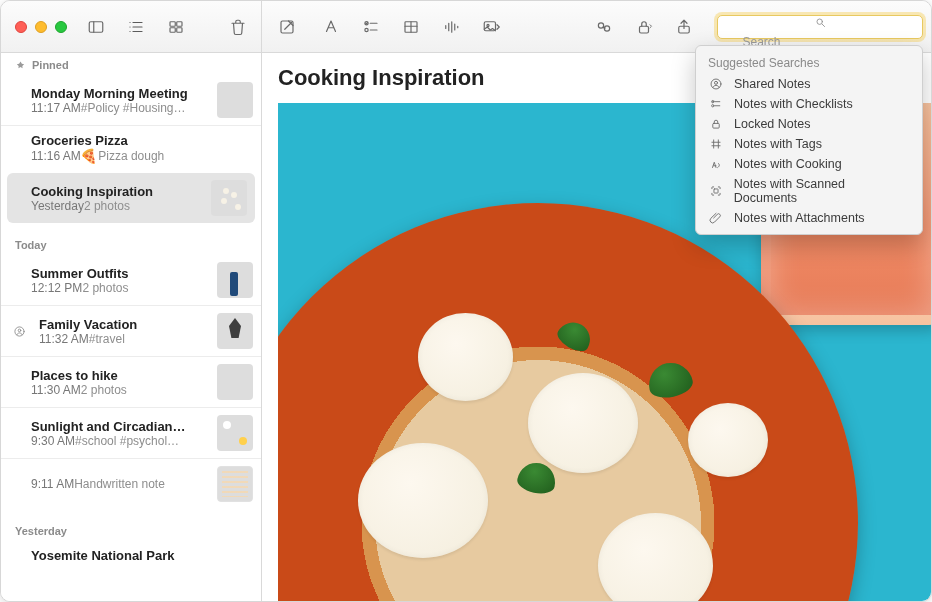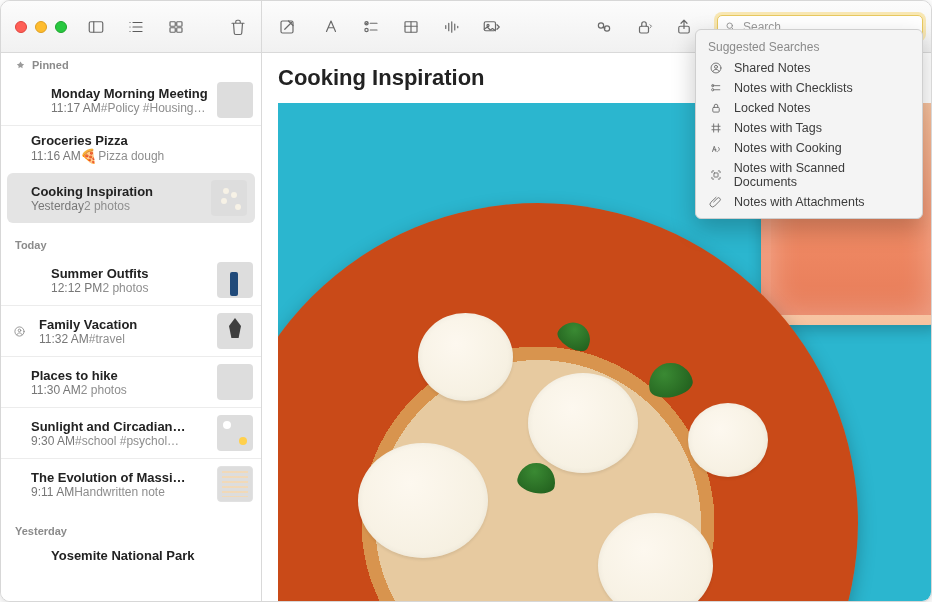--- a/index.html
+++ b/index.html
@@ -71,20 +71,21 @@
     width: 206px;
     height: 24px;
     border: 1px solid #e8c960;
     background: #fff;
     border-radius: 5px;
     box-shadow: 0 0 0 3px rgba(247, 209, 93, .45);
     display: flex;
     align-items: center;
     padding: 0 6px;
     gap: 6px;
+    flex-direction: column;
   }
   .search-field input {
     border: none; outline: none; flex: 1;
     font-size: 12px; color: #333; background: transparent;
   }
   .search-field input::placeholder { color: #9b9b9b; }
   .search-icon { color: #8f8f8f; display:flex; }
 
   
   .body {
@@ -112,21 +113,21 @@
   }
   .pin-icon { color: #8b8b8b; display:flex; }
 
   .note-row {
     display: flex;
     align-items: center;
     padding: 7px 8px 7px 30px;
     gap: 8px;
     border-top: 1px solid #ececec;
   }
-  .note-row.first { border-top: none; margin-left: 20px; }
+  .note-row.first { border-top: none; }
   .note-row .txt { flex: 1; min-width: 0; }
   .note-title {
     font-size: 13px;
     font-weight: 600;
     color: #222;
     white-space: nowrap; overflow: hidden; text-overflow: ellipsis;
   }
   .note-meta {
     font-size: 12px;
     color: #8e8e8e;
@@ -238,21 +239,21 @@
   .rosemary::before,.rosemary::after {
     content:""; position:absolute; width:56px; height:56px; left:-24px; top:-6px;
     background: repeating-linear-gradient(60deg,#2d5526 0 3px, transparent 3px 8px);
     border-radius:50%; opacity:.85;
   }
   .rosemary::after { top:32px; }
 
   
   .suggestions {
     position: absolute;
-    top: 28px; right: 8px;
+    top: 44px; right: 8px;
     width: 228px;
     background: #f4f4f4;
     border: 1px solid #cfcfcf;
     border-radius: 6px;
     box-shadow: 0 10px 24px rgba(0,0,0,.22);
     padding: 6px 0 6px;
     z-index: 50;
   }
   .suggestions-title {
     font-size: 12px;
@@ -557,21 +558,20 @@
           <div class="note-meta">
             <span class="time">9:30 AM</span>
             <span>#school #psychol…</span>
           </div>
         </div>
         <div class="thumb thumb-circadian"></div>
       </div>
 
       <div class="note-row">
         <div class="txt">
-          <div class="note-title">The Evolution of Massi…</div>
           <div class="note-meta">
             <span class="time">9:11 AM</span>
             <span>Handwritten note</span>
           </div>
         </div>
         <div class="thumb thumb-notes"></div>
       </div>
 
       <div class="section-header" style="margin-top:10px">
         <span>Yesterday</span>

